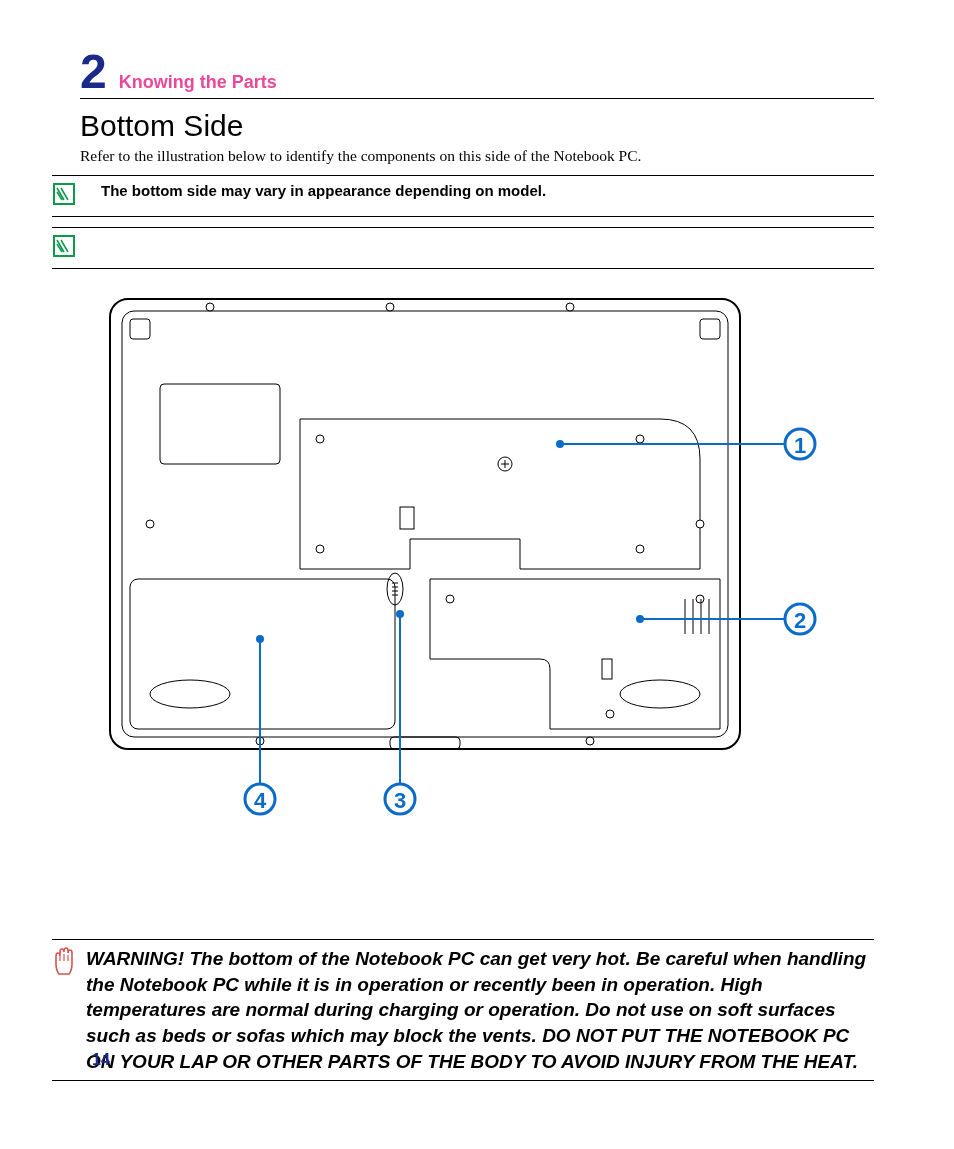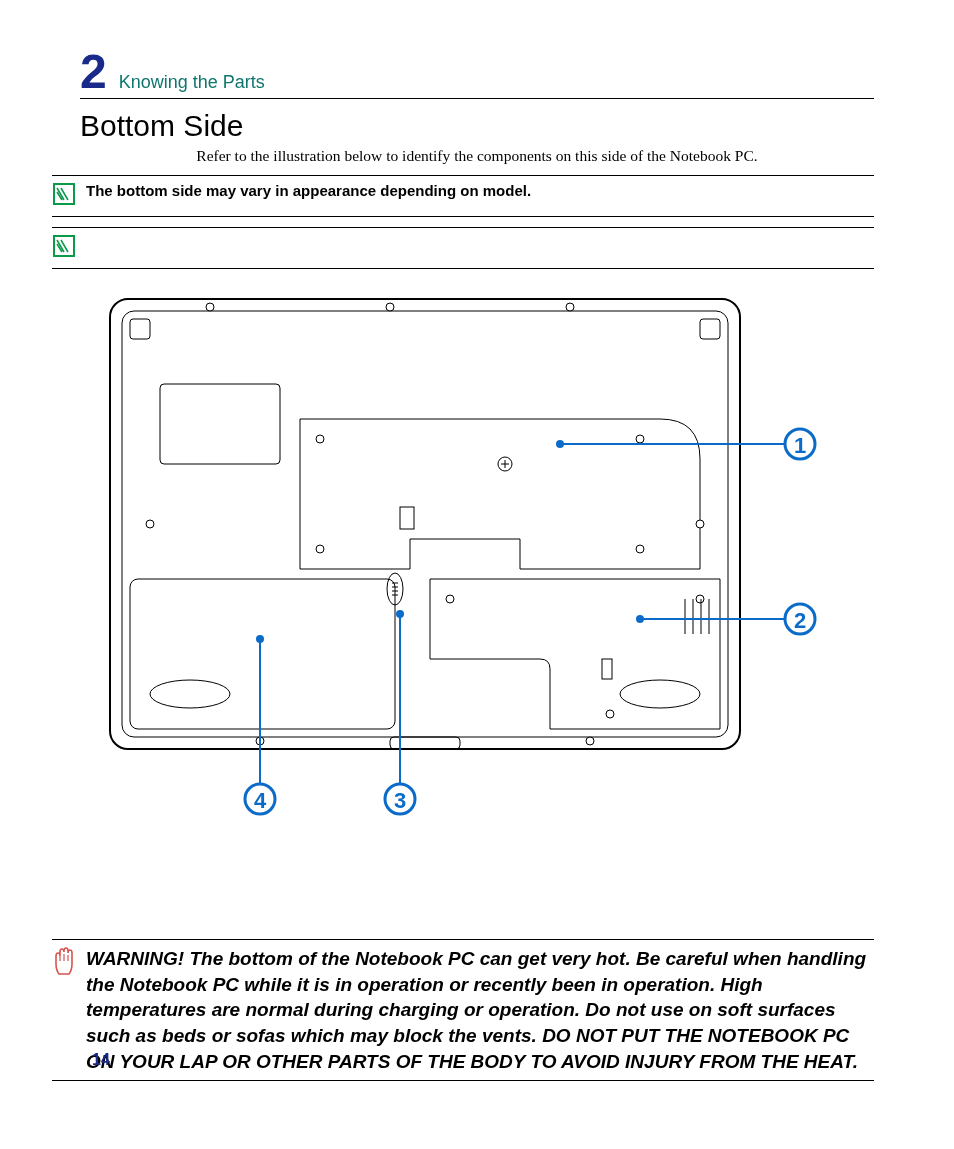--- a/index.html
+++ b/index.html
@@ -24,50 +24,50 @@
   }
   .chapter-number {
     font-size: 48px;
     font-weight: bold;
     color: #1a2a8a;
     margin-right: 12px;
     line-height: 1;
   }
   .chapter-title {
     font-size: 18px;
-    font-weight: normal;
-    color: #0f766e;
+    font-weight: bold;
+    color: #ec4899;
     text-align: center;
   }
   .section-title {
     font-size: 30px;
     font-weight: normal;
     margin: 10px 0 4px 0;
   }
   .intro-text {
     font-size: 15.5px;
     font-family: Georgia, 'Times New Roman', serif;
     margin: 0 0 10px 0;
-    text-align: center;
   }
   .note-row {
     display: flex;
     align-items: flex-start;
     border-top: 1px solid #000;
     border-bottom: 1px solid #000;
     padding: 6px 0;
     margin: 6px 0 10px -28px;
   }
   .note-icon {
     flex: 0 0 26px;
     margin-right: 8px;
   }
   .note-text {
     font-size: 15px;
     font-weight: bold;
+    margin-left: 15px;
   }
   .warning-block {
     display: flex;
     align-items: flex-start;
     border-top: 1px solid #000;
     border-bottom: 1px solid #000;
     padding: 6px 0;
     margin: 0 0 0 -28px;
     position: relative;
     top: 120px;

